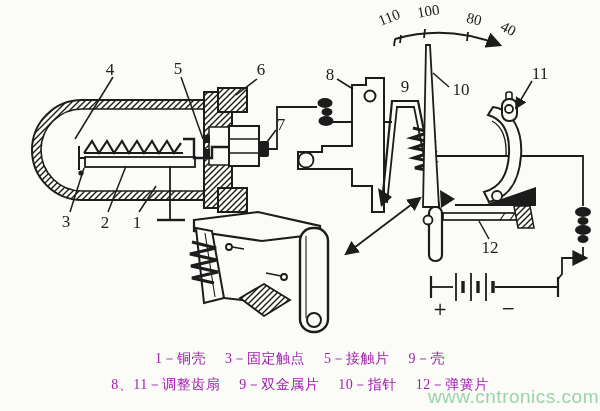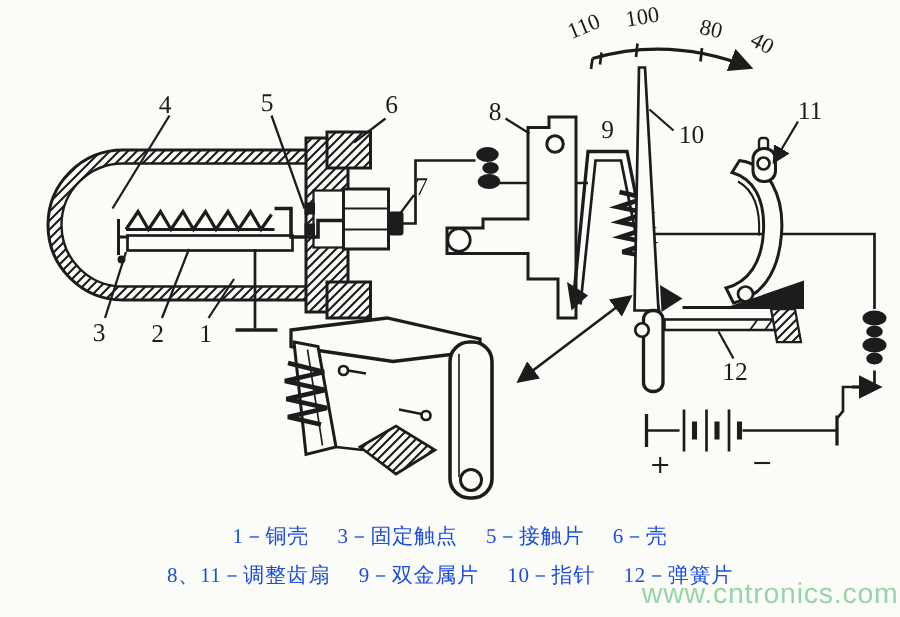--- a/index.html
+++ b/index.html
@@ -15,21 +15,21 @@
     font-family:"Liberation Serif","DejaVu Serif",serif;
     font-size:17px;fill:#1c1c1c;
   }
   .scalenum{
     font-family:"Liberation Serif","DejaVu Serif",serif;
     font-size:15px;fill:#1c1c1c;
   }
   .sign{font-size:17px;fill:#1c1c1c;font-family:"DejaVu Sans",sans-serif;}
   .legend{
     position:absolute;left:0;right:0;top:346px;
-    text-align:center;color:#1d4ed8;
+    text-align:center;color:#a21caf;
     font-size:14px;line-height:26px;
     letter-spacing:0.5px;
   }
   .legend-line{display:flex;justify-content:center;gap:19px;white-space:nowrap;}
   .legend-line span{display:inline-block;}
   .watermark{
     position:absolute;right:1px;bottom:3px;
     font-family:Liberation Sans, sans-serif;
     font-size:19px;letter-spacing:0.5px;
     color:rgba(125,200,145,0.78);
@@ -224,21 +224,21 @@
     <path d="M306,236 L306,318" stroke="#1c1c1c" stroke-width="1.1" fill="none"></path>
     <circle cx="314" cy="320" r="7" fill="#fbfbf8" stroke="#1c1c1c" stroke-width="2"></circle>
   </g>
 </svg>
 
 <div class="legend">
   <div class="legend-line">
     <span>1－铜壳</span>
     <span>3－固定触点</span>
     <span>5－接触片</span>
-    <span>6－壳</span>
+    <span>9－壳</span>
   </div>
   <div class="legend-line">
     <span>8、11－调整齿扇</span>
     <span>9－双金属片</span>
     <span>10－指针</span>
     <span>12－弹簧片</span>
   </div>
 </div>
 
 <div class="watermark">www.cntronics.com</div>

